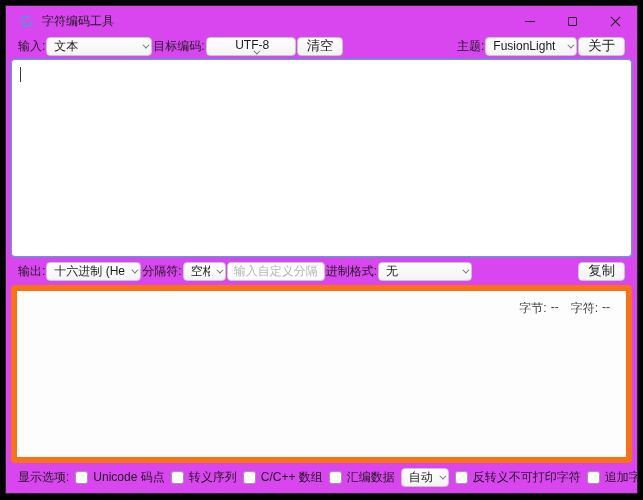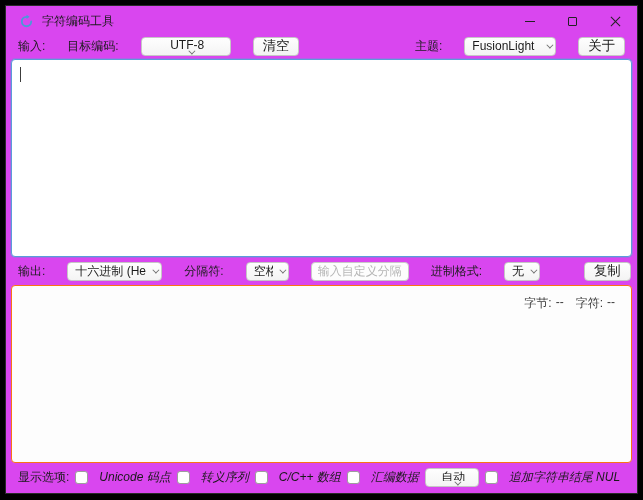--- a/index.html
+++ b/index.html
@@ -45,21 +45,21 @@
     content: ""; position: absolute; left: 5px; top: -1px;
     width: 1px; height: 13px; background: #222;
   }
   .glyph-close::before { transform: rotate(45deg); }
   .glyph-close::after  { transform: rotate(-45deg); }
   
   .toolbar {
     display: flex;
     align-items: center;
     padding: 0 12px;
-    gap: 22px;
+    gap: 1px;
     flex: 0 0 auto;
   }
   .toolbar.top { height: 20px; margin-bottom: 3px; }
   .toolbar.mid { height: 24px; margin: 2px 0; }
   .toolbar.bottom { height: 30px; gap: 6px; padding: 0 12px 2px 12px; }
   .lbl { white-space: nowrap; color: #1c1c1c; }
   .spacer { flex: 1; }
   
   .combo {
     height: 19px;
@@ -116,49 +116,49 @@
   .caret {
     position: absolute;
     left: 8px; top: 7px;
     width: 1px; height: 15px;
     background: #3c3c3c;
   }
   .output-pane {
     flex: 1;
     margin: 0 5px;
     background: #fdfdfd;
-    border: 1px solid #f97316;
+    border: 6px solid #f97316;
     border-radius: 4px;
     position: relative;
   }
   .stats {
     position: absolute;
     top: 9px; right: 16px;
     display: flex;
     gap: 4px;
     color: #3a3a3a;
   }
   .stats .sep { width: 4px; }
   
-  .cb-group { display: flex; align-items: center; gap: 11px; white-space: nowrap; font-style: italic; }
+  .cb-group { display: flex; align-items: center; gap: 5px; white-space: nowrap; }
   .cb {
     width: 13px; height: 13px;
     border: 1px solid #9d9d9d;
     border-radius: 3px;
     background: #ffffff;
     flex: 0 0 auto;
   }
   
   .w-input-type { width: 106px; }
   .w-encoding   { width: 90px; flex-direction: column;  }
   .w-theme      { width: 92px; align-items: center;  }
   .w-output     { width: 95px;  }
   .w-separator  { width: 43px;  }
   .w-base       { width: 94px;  }
-  .w-asm        { width: 54px; flex-direction: column;  }
+  .w-asm        { width: 54px;  }
 </style>
 </head>
 <body>
 
 <div class="window">
 
   <div class="titlebar">
     <svg class="app-icon" viewBox="0 0 16 16">
       <path d="M 13 8 A 5 5 0 1 1 8 3" fill="none" stroke="#4a9ad8" stroke-width="2" stroke-linecap="round"></path>
       <path d="M 8 0.8 L 8 5.2 L 11.4 3 Z" fill="#4a9ad8"></path>
@@ -171,20 +171,24 @@
     <div class="win-btn">
         <span class="glyph-max"></span>
       </div>
     <div class="win-btn">
         <span class="glyph-close"></span>
       </div>
   </div>
 
   <div class="toolbar top">
     <span class="lbl">输入:</span>
+    <div class="combo w-input-type">
+      <span class="combo-text">文本</span>
+      <span class="chevron"></span>
+    </div>
     <span class="lbl">目标编码:</span>
     <div class="combo w-encoding">
       <span class="combo-text">UTF-8</span>
       <span class="chevron"></span>
     </div>
     <button class="btn">清空</button>
     <div class="spacer"></div>
     <span class="lbl">主题:</span>
     <div class="combo w-theme">
       <span class="combo-text">FusionLight</span>
@@ -245,17 +249,21 @@
     <div class="cb-group">
       <span class="cb"></span>
       <span>汇编数据</span>
     </div>
     <div class="combo w-asm">
       <span class="combo-text">自动</span>
       <span class="chevron"></span>
     </div>
     <div class="cb-group">
       <span class="cb"></span>
+      <span>反转义不可打印字符</span>
+    </div>
+    <div class="cb-group">
+      <span class="cb"></span>
       <span>追加字符串结尾 NUL</span>
     </div>
   </div>
 
 </div>
 
 </body></html>

